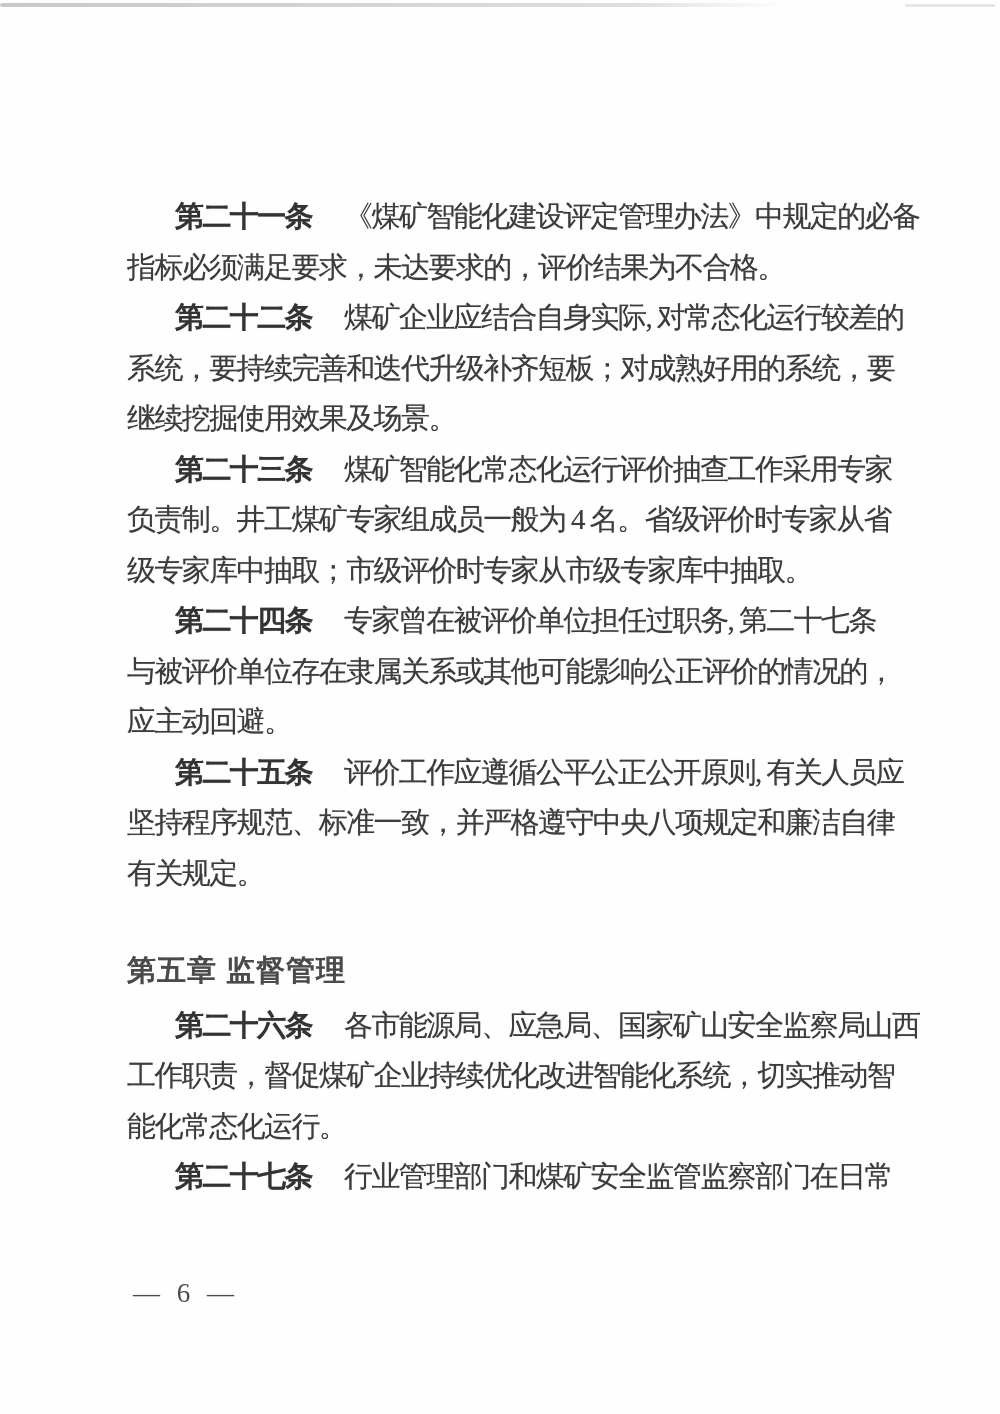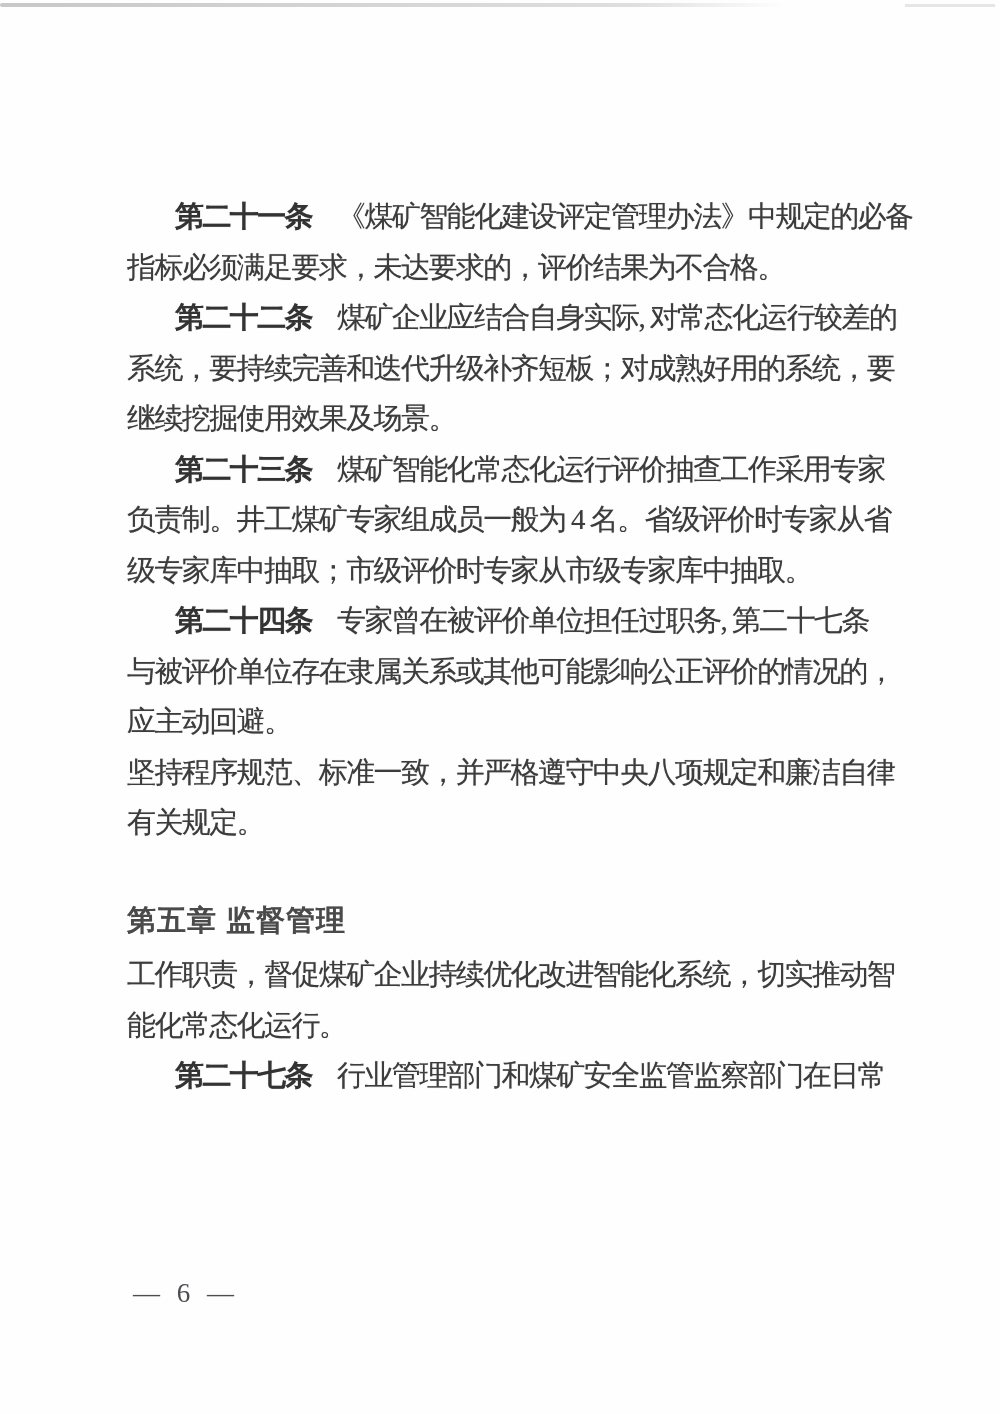--- a/index.html
+++ b/index.html
@@ -46,21 +46,21 @@
     letter-spacing: -1.6px;
     white-space: nowrap;
     text-shadow: 0 0 0.7px rgba(70,70,70,0.55);
   }
   .doc-line.indent {
     text-indent: 48px;
   }
   .article-no {
     font-weight: bold;
     color: #333333;
-    margin-right: 25px;
+    margin-right: 32px;
   }
   .chapter-heading {
     height: 50.5px;
     line-height: 50.5px;
     margin: 47px 0 4px 0;
     text-align: left;
     font-family: "Liberation Sans", "DejaVu Sans", sans-serif;
     font-weight: bold;
     font-size: 29px;
     letter-spacing: 1px;
@@ -88,24 +88,26 @@
       <div class="doc-line"><span>指标必须满足要求，未达要求的，评价结果为不合格。</span></div>
       <div class="doc-line indent"><span class="article-no">第二十二条</span><span>煤矿企业应结合自身实际, 对常态化运行较差的</span></div>
       <div class="doc-line"><span>系统，要持续完善和迭代升级补齐短板；对成熟好用的系统，要</span></div>
       <div class="doc-line"><span>继续挖掘使用效果及场景。</span></div>
       <div class="doc-line indent"><span class="article-no">第二十三条</span><span>煤矿智能化常态化运行评价抽查工作采用专家</span></div>
       <div class="doc-line"><span>负责制。井工煤矿专家组成员一般为 4 名。省级评价时专家从省</span></div>
       <div class="doc-line"><span>级专家库中抽取；市级评价时专家从市级专家库中抽取。</span></div>
       <div class="doc-line indent"><span class="article-no">第二十四条</span><span>专家曾在被评价单位担任过职务, 第二十七条</span></div>
       <div class="doc-line"><span>与被评价单位存在隶属关系或其他可能影响公正评价的情况的，</span></div>
       <div class="doc-line"><span>应主动回避。</span></div>
+      <div class="doc-line indent"><span class="article-no">第二十五条</span><span>评价工作应遵循公平公正公开原则, 有关人员应</span></div>
       <div class="doc-line"><span>坚持程序规范、标准一致，并严格遵守中央八项规定和廉洁自律</span></div>
       <div class="doc-line"><span>有关规定。</span></div>
     </div>
   <div class="chapter-heading">第五章 监督管理</div>
   <div id="section-b">
+      <div class="doc-line indent"><span class="article-no">第二十六条</span><span>各市能源局、应急局、国家矿山安全监察局山西</span></div>
       <div class="doc-line"><span>工作职责，督促煤矿企业持续优化改进智能化系统，切实推动智</span></div>
       <div class="doc-line"><span>能化常态化运行。</span></div>
       <div class="doc-line indent"><span class="article-no">第二十七条</span><span>行业管理部门和煤矿安全监管监察部门在日常</span></div>
     </div>
 </div>
 
 <div class="page-number">— 6 —</div>
 
 </body></html>

